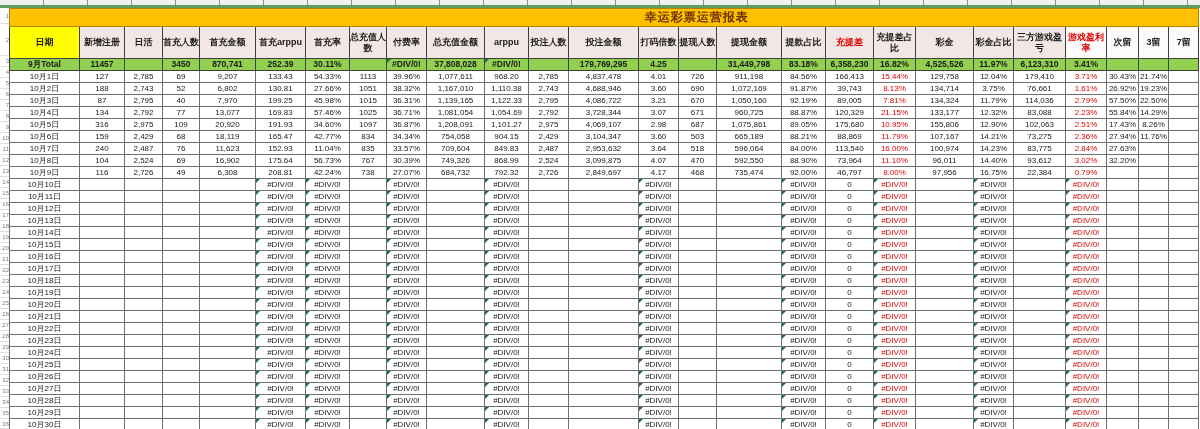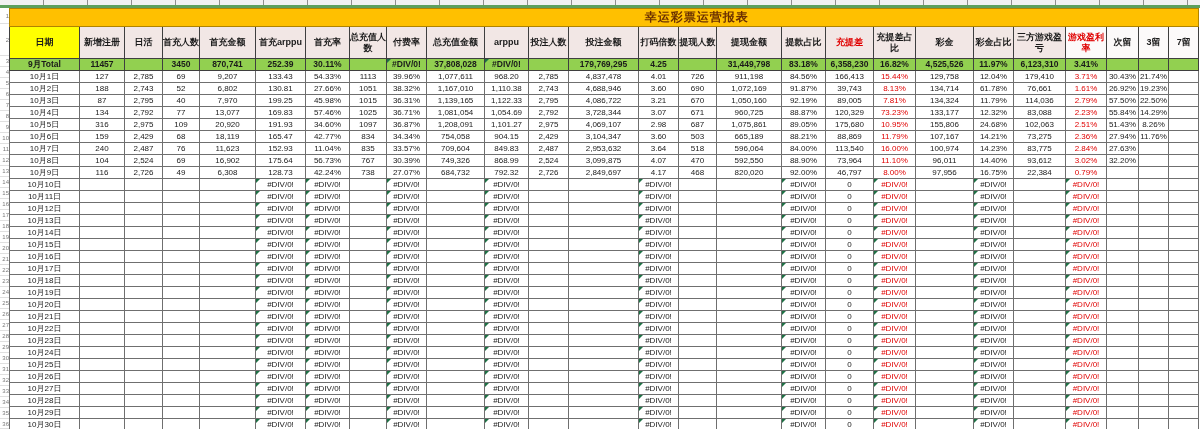--- a/index.html
+++ b/index.html
@@ -198,21 +198,21 @@
             <td class="">1,110.38</td>
             <td class="">2,743</td>
             <td class="">4,688,946</td>
             <td class="">3.60</td>
             <td class="">690</td>
             <td class="">1,072,169</td>
             <td class="">91.87%</td>
             <td class="">39,743</td>
             <td class="red">8.13%</td>
             <td class="">134,714</td>
-            <td class="">61.78%</td>
+            <td class="">3.75%</td>
             <td class="">76,661</td>
             <td class="red">1.61%</td>
             <td class="">26.92%</td>
             <td class="">19.23%</td>
             <td class=""></td>
           </tr>
           <tr class="data-row">
             <td class="">10月3日</td>
             <td class="">87</td>
             <td class="">2,795</td>
@@ -252,21 +252,21 @@
             <td class="">36.71%</td>
             <td class="">1,081,054</td>
             <td class="">1,054.69</td>
             <td class="">2,792</td>
             <td class="">3,728,344</td>
             <td class="">3.07</td>
             <td class="">671</td>
             <td class="">960,725</td>
             <td class="">88.87%</td>
             <td class="">120,329</td>
-            <td class="red">73.23%</td>
+            <td class="red">21.15%</td>
             <td class="">133,177</td>
             <td class="">12.32%</td>
             <td class="">83,088</td>
             <td class="red">2.23%</td>
             <td class="">55.84%</td>
             <td class="">14.29%</td>
             <td class=""></td>
           </tr>
           <tr class="data-row">
             <td class="">10月5日</td>
@@ -282,24 +282,24 @@
             <td class="">1,101.27</td>
             <td class="">2,975</td>
             <td class="">4,069,107</td>
             <td class="">2.98</td>
             <td class="">687</td>
             <td class="">1,075,861</td>
             <td class="">89.05%</td>
             <td class="">175,680</td>
             <td class="red">10.95%</td>
             <td class="">155,806</td>
-            <td class="">24.68%</td>
+            <td class="">12.90%</td>
             <td class="">102,063</td>
             <td class="red">2.51%</td>
-            <td class="">51.43%</td>
+            <td class="">17.43%</td>
             <td class="">8.26%</td>
             <td class=""></td>
           </tr>
           <tr class="data-row">
             <td class="">10月6日</td>
             <td class="">159</td>
             <td class="">2,429</td>
             <td class="">68</td>
             <td class="">18,119</td>
             <td class="">165.47</td>
@@ -379,31 +379,31 @@
             <td class="">32.20%</td>
             <td class=""></td>
             <td class=""></td>
           </tr>
           <tr class="data-row">
             <td class="">10月9日</td>
             <td class="">116</td>
             <td class="">2,726</td>
             <td class="">49</td>
             <td class="">6,308</td>
-            <td class="">128.73</td>
+            <td class="">208.81</td>
             <td class="">42.24%</td>
             <td class="">738</td>
             <td class="">27.07%</td>
             <td class="">684,732</td>
             <td class="">792.32</td>
             <td class="">2,726</td>
             <td class="">2,849,697</td>
             <td class="">4.17</td>
             <td class="">468</td>
-            <td class="">820,020</td>
+            <td class="">735,474</td>
             <td class="">92.00%</td>
             <td class="">46,797</td>
             <td class="red">8.00%</td>
             <td class="">97,956</td>
             <td class="">16.75%</td>
             <td class="">22,384</td>
             <td class="red">0.79%</td>
             <td class=""></td>
             <td class=""></td>
             <td class=""></td>

